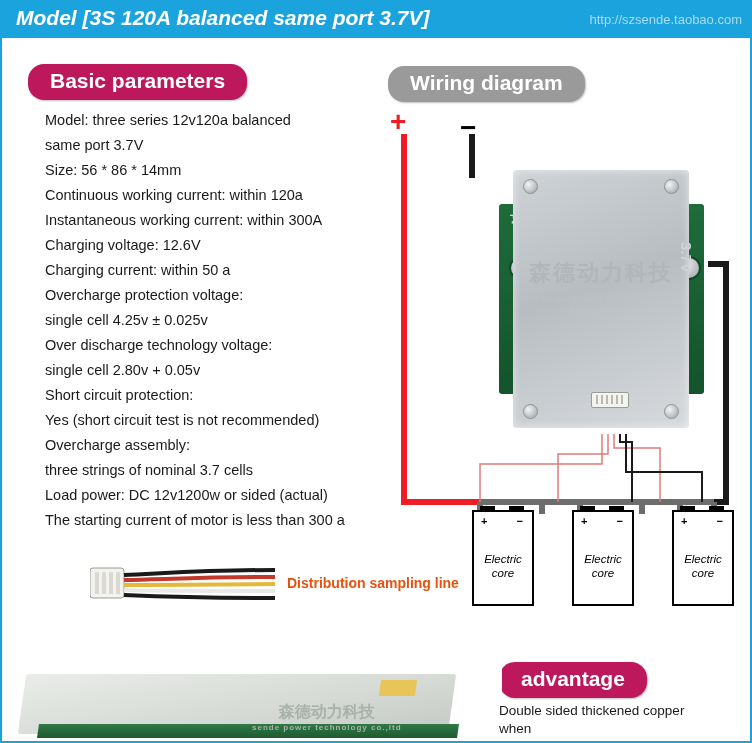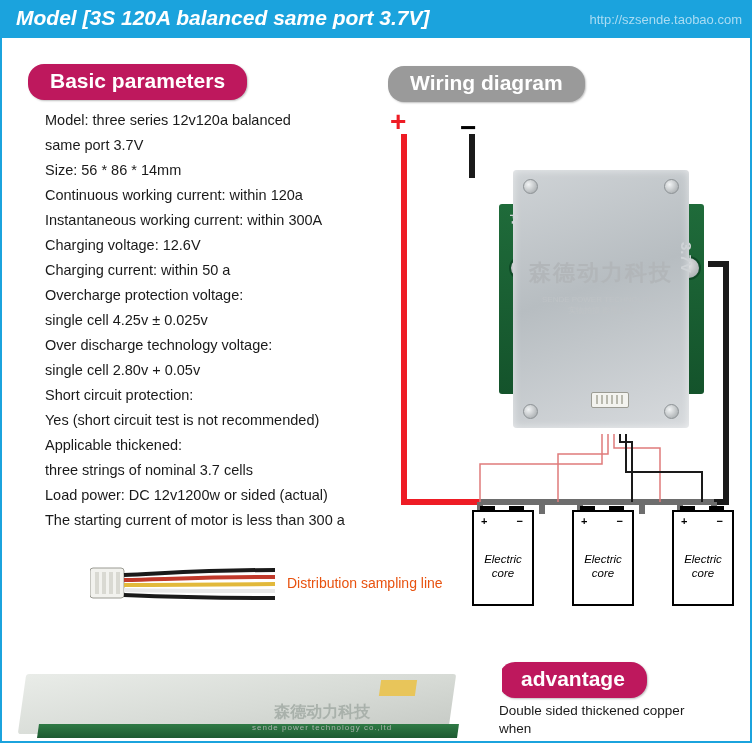--- a/index.html
+++ b/index.html
@@ -54,21 +54,21 @@
   .params div{
     font-size:14.5px;
     color:#1a1a1a;
     line-height:25px;
     white-space:nowrap;
   }
 
   
   .sampling-caption{
     position:absolute;left:285px;top:573px;
-    color:#e8520f;font-size:14px;font-weight:normal;
+    color:#e8520f;font-size:14px;font-weight:bold;
     white-space:nowrap;
   }
   .connector-photo{
     position:absolute;left:88px;top:556px;width:190px;height:50px;
   }
   .plus-sign{
     position:absolute;left:388px;top:110px;color:#ee1c25;
     font-size:28px;font-weight:bold;line-height:20px;
   }
   .minus-sign{
@@ -155,21 +155,21 @@
   }
   .bp-edge{
     position:absolute;left:36px;top:74px;width:420px;height:14px;
     background:linear-gradient(180deg,#2f7a45,#1d5a31);
     transform:skewX(-8deg);
   }
   .bp-watermark{
     position:absolute;left:250px;top:700px;text-align:center;
     color:#a9b1ab;font-size:16px;font-weight:bold;
   }
-  .bp-watermark small{display:block;font-size:8px;font-weight:normal;letter-spacing:1px;}
+  .bp-watermark small{display:block;font-size:8px;font-weight:bold;letter-spacing:1px;}
   .bp-tab{
     position:absolute;left:378px;top:678px;width:36px;height:16px;
     background:#e8c55a;transform:skewX(-8deg);
   }
 
   
   .adv-text{
     position:absolute;left:497px;top:700px;width:250px;
     font-size:13.5px;color:#1a1a1a;line-height:18px;
   }
@@ -193,21 +193,21 @@
   <div>Continuous working current: within 120a</div>
   <div>Instantaneous working current: within 300A</div>
   <div>Charging voltage: 12.6V</div>
   <div>Charging current: within 50 a</div>
   <div>Overcharge protection voltage:</div>
   <div>single cell 4.25v ± 0.025v</div>
   <div>Over discharge technology voltage:</div>
   <div>single cell 2.80v + 0.05v</div>
   <div>Short circuit protection:</div>
   <div>Yes (short circuit test is not recommended)</div>
-  <div>Applicable thickened:</div>
+  <div>Overcharge assembly:</div>
   <div>three strings of nominal 3.7 cells</div>
   <div>Load power: DC 12v1200w or sided (actual)</div>
   <div>The starting current of motor is less than 300 a</div>
 </div>
 
 <svg class="connector-photo" viewBox="0 0 190 50">
   <rect x="0" y="10" width="34" height="30" rx="3" fill="#f2f2ee" stroke="#9a9a92" stroke-width="1"></rect>
   <rect x="5" y="14" width="4" height="22" fill="#d9d9d2"></rect>
   <rect x="12" y="14" width="4" height="22" fill="#d9d9d2"></rect>
   <rect x="19" y="14" width="4" height="22" fill="#d9d9d2"></rect>

